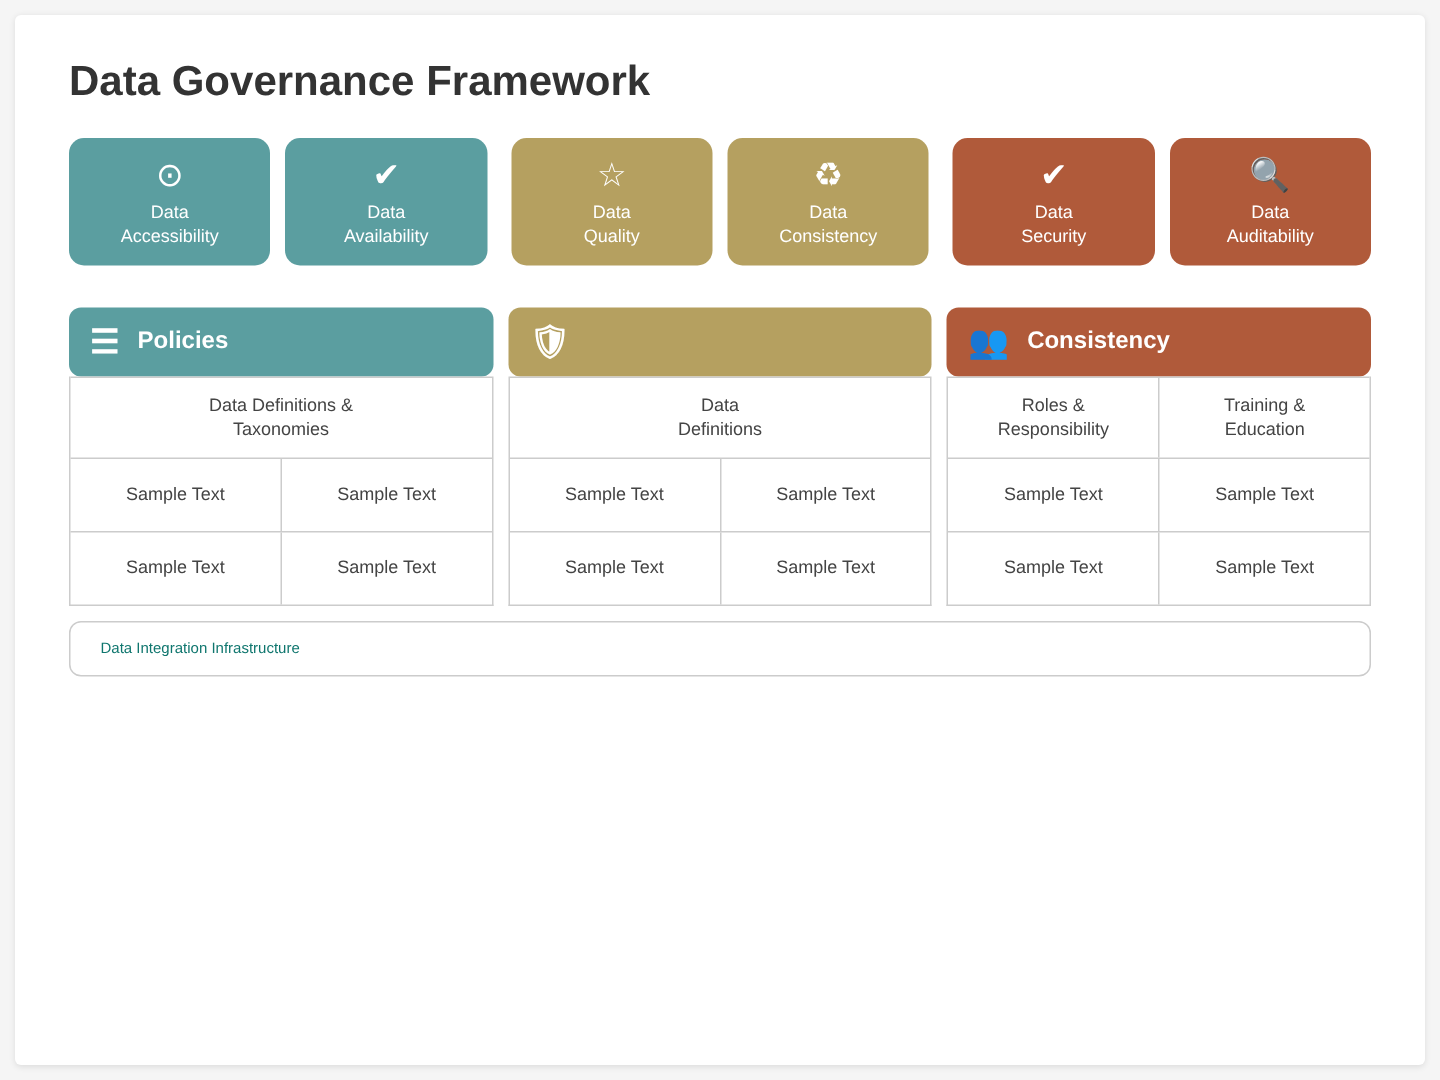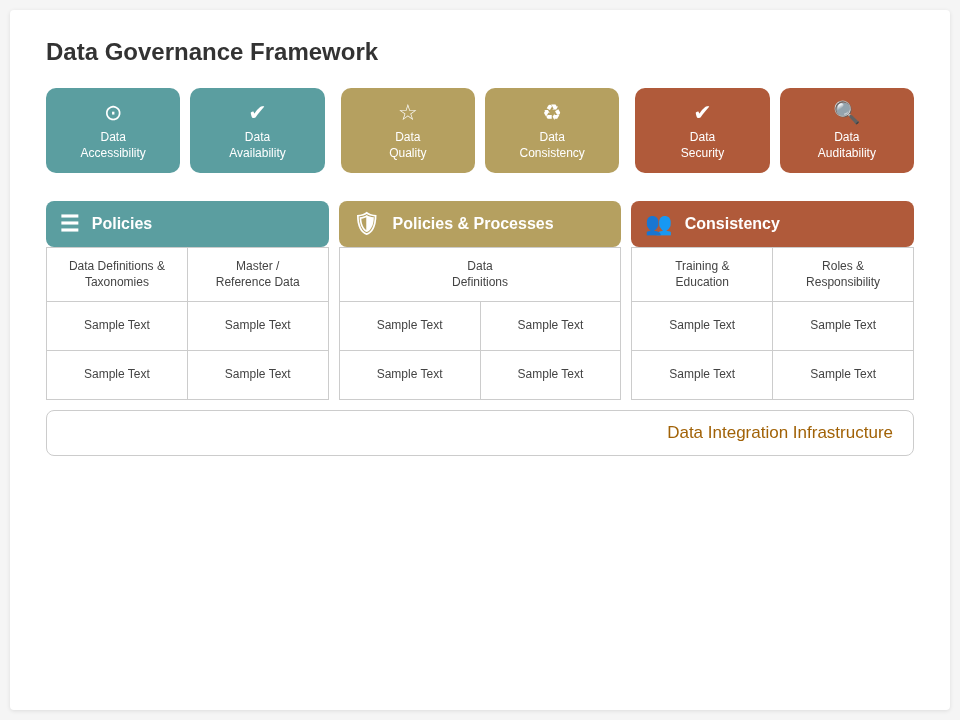--- a/index.html
+++ b/index.html
@@ -16,21 +16,21 @@
     .slide {
       background: #fff;
       width: 940px;
       height: 700px;
       padding: 28px 36px 20px 36px;
       position: relative;
       border-radius: 4px;
       box-shadow: 0 1px 4px rgba(0,0,0,0.1);
     }
     .title {
-      font-size: 24px;
+      font-size: 28px;
       font-weight: 700;
       color: #333;
       margin-bottom: 22px;
     }
 
     
     .icon-cards {
       display: flex;
       gap: 10px;
       margin-bottom: 18px;
@@ -115,23 +115,23 @@
     }
     .grid-cell + .grid-cell {
       border-left: 1.5px solid #ccc;
     }
 
     
     .bottom-bar {
       border: 1.5px solid #ccc;
       border-radius: 8px;
       padding: 12px 20px;
-      text-align: right;
-      font-size: 17px;
-      color: #a16207;
+      text-align: left;
+      font-size: 10px;
+      color: #0f766e;
       margin-top: 10px;
     }
 
     .spacer { height: 10px; }
   </style>
 </head>
 <body>
 
 <div class="slide">
   <div class="title">Data Governance Framework</div>
@@ -171,32 +171,30 @@
 
   <div class="spacer"></div>
 
   <div class="category-row" id="cat-row">
       <div class="category-header" style="background-color: rgb(91, 158, 160);">
         <span class="cat-icon">☰</span>
         <span>Policies</span>
       </div>
       <div class="category-header" style="background-color: rgb(181, 160, 96);">
         <span class="cat-icon">🛡</span>
-        <span>Policies &amp; Processes</span>
       </div>
       <div class="category-header" style="background-color: rgb(176, 90, 58);">
         <span class="cat-icon">👥</span>
         <span>Consistency</span>
       </div>
     </div>
   <div class="grids-row" id="grids-row">
       <div class="grid-section">
         <div class="grid-row">
           <div class="grid-cell">Data Definitions &amp;<br>Taxonomies</div>
-          <div class="grid-cell">Master /<br>Reference Data</div>
         </div>
         <div class="grid-row">
           <div class="grid-cell">Sample Text</div>
           <div class="grid-cell">Sample Text</div>
         </div>
         <div class="grid-row">
           <div class="grid-cell">Sample Text</div>
           <div class="grid-cell">Sample Text</div>
         </div>
       </div>
@@ -208,22 +206,22 @@
           <div class="grid-cell">Sample Text</div>
           <div class="grid-cell">Sample Text</div>
         </div>
         <div class="grid-row">
           <div class="grid-cell">Sample Text</div>
           <div class="grid-cell">Sample Text</div>
         </div>
       </div>
       <div class="grid-section">
         <div class="grid-row">
+          <div class="grid-cell">Roles &amp;<br>Responsibility</div>
           <div class="grid-cell">Training &amp;<br>Education</div>
-          <div class="grid-cell">Roles &amp;<br>Responsibility</div>
         </div>
         <div class="grid-row">
           <div class="grid-cell">Sample Text</div>
           <div class="grid-cell">Sample Text</div>
         </div>
         <div class="grid-row">
           <div class="grid-cell">Sample Text</div>
           <div class="grid-cell">Sample Text</div>
         </div>
       </div>

